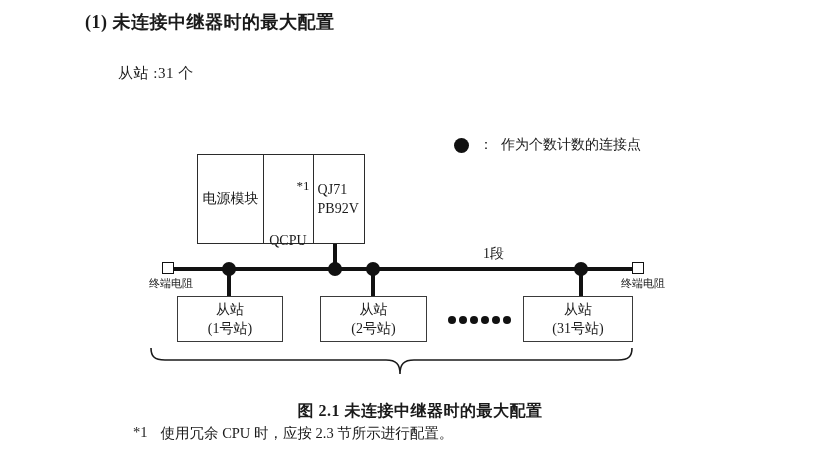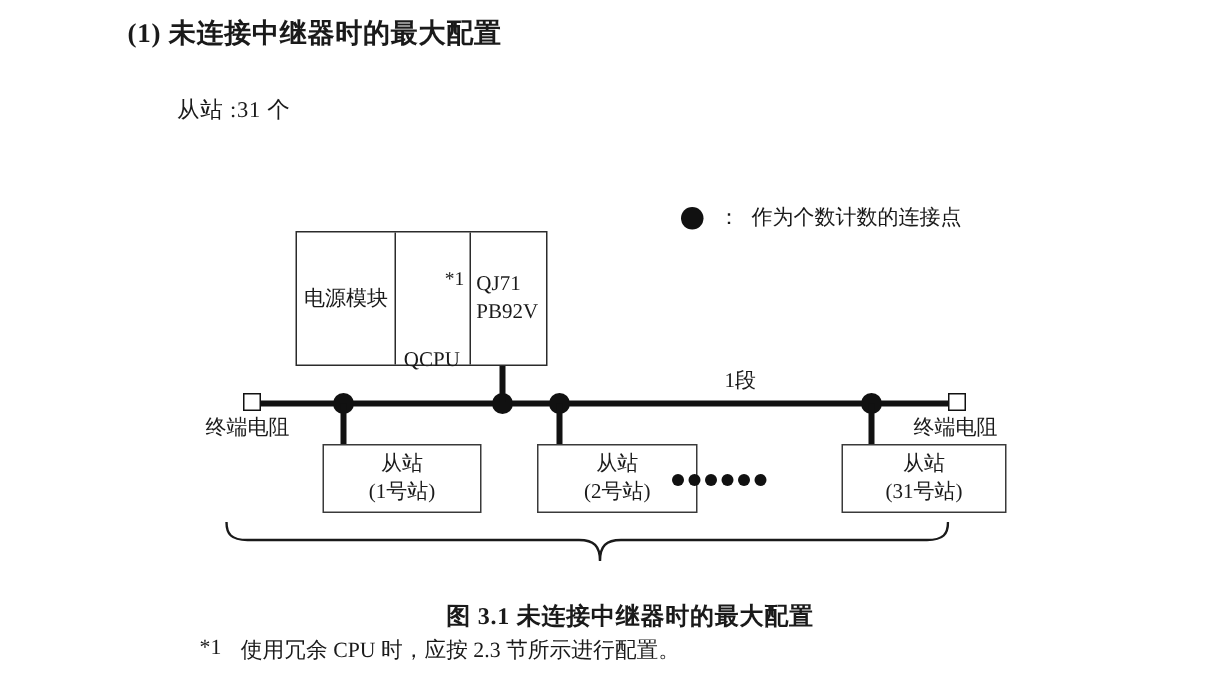--- a/index.html
+++ b/index.html
@@ -42,31 +42,31 @@
   .legend-sep{margin-right:8px;}
 
   
   .seg-label{left:448px;top:245px;font-size:14px;margin-left:35px;}
   .bus-line{left:168px;top:267px;width:470px;height:4px;background:#111;}
   .term-square{
     width:10px;height:10px;background:#fff;border:1.6px solid #111;box-sizing:content-box;
   }
   .term-square-left{left:162px;top:262px;}
   .term-square-right{left:632px;top:262px;}
-  .term-label{font-size:14px;}
+  .term-label{font-size:11px;margin-left:12px;}
   .term-label-left{left:137px;top:276px;}
   .term-label-right{left:609px;top:276px;}
   .node-dot{width:14px;height:14px;border-radius:50%;background:#111;top:262px;}
   .drop{width:4px;background:#111;}
 
   
   .slave-box{
     top:296px;height:46px;border:1.4px solid #3a3a3a;box-sizing:border-box;
     display:flex;flex-direction:column;align-items:center;justify-content:center;
-    font-size:14px;line-height:19px;background:#fff;margin-left:38px;
+    font-size:14px;line-height:19px;background:#fff;
   }
   .ellipsis{left:448px;top:316px;display:flex;gap:3px;}
   .edot{width:8px;height:8px;border-radius:50%;background:#111;display:inline-block;}
 
   
   .brace{left:150px;top:347px;}
   .brace-label{left:345px;top:376px;width:110px;text-align:center;font-size:14px;}
   .caption{left:120px;top:401px;width:600px;text-align:center;font-size:16px;font-weight:bold;letter-spacing:0.5px;}
   .footnote{left:133px;top:424px;display:flex;font-size:14.5px;}
   .footnote-ref{margin-right:13px;}
@@ -132,19 +132,19 @@
   </div>
   <div class="abs slave-box" style="left:523px;width:110px;">
     <span>从站</span>
     <span>(31号站)</span>
   </div>
 
   <svg class="abs brace" width="483" height="30" viewBox="0 0 483 30">
     <path d="M 1,1 C 1,9 4,13 15,13 L 236,13 C 246,13 250,17 250,27 C 250,17 254,13 264,13 L 468,13 C 479,13 482,9 482,1" fill="none" stroke="#1a1a1a" stroke-width="1.6"></path>
   </svg>
 
-  <div class="abs caption">图 3.1 未连接中继器时的最大配置</div>
+  <div class="abs caption">图 2.1 未连接中继器时的最大配置</div>
   <div class="abs footnote">
     <span class="footnote-ref">*1</span>
     <span>使用冗余 CPU 时，应按 2.3 节所示进行配置。</span>
   </div>
 
 </div>
 
 </body></html>

